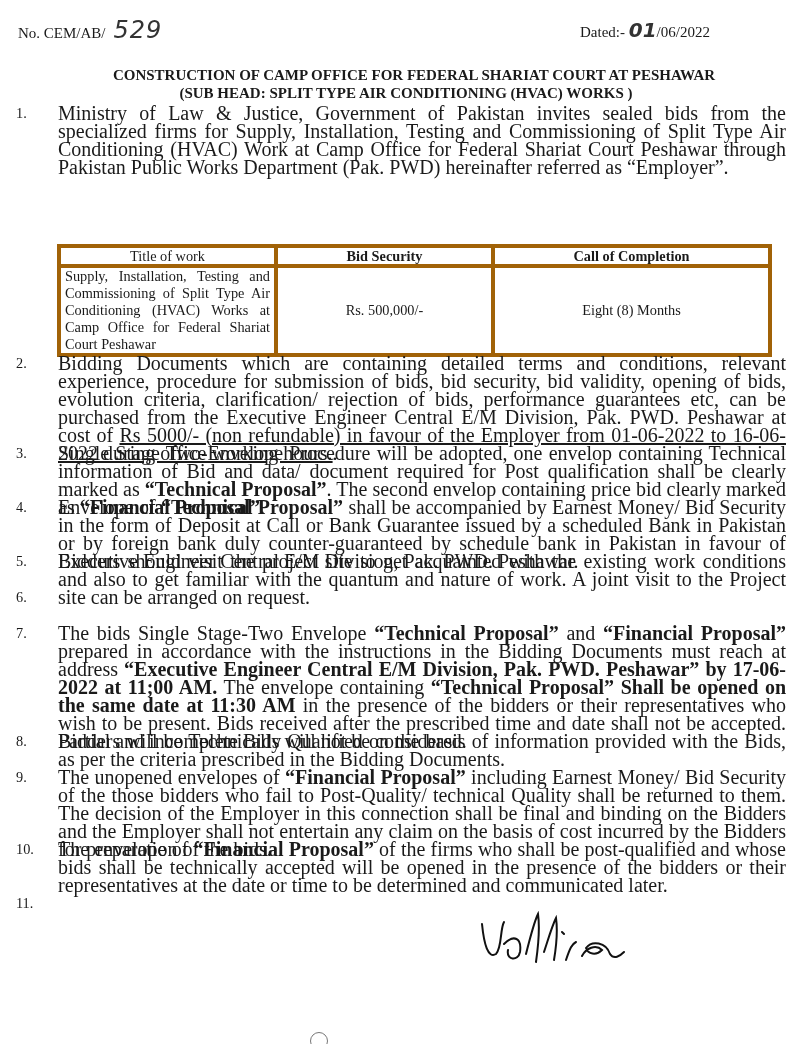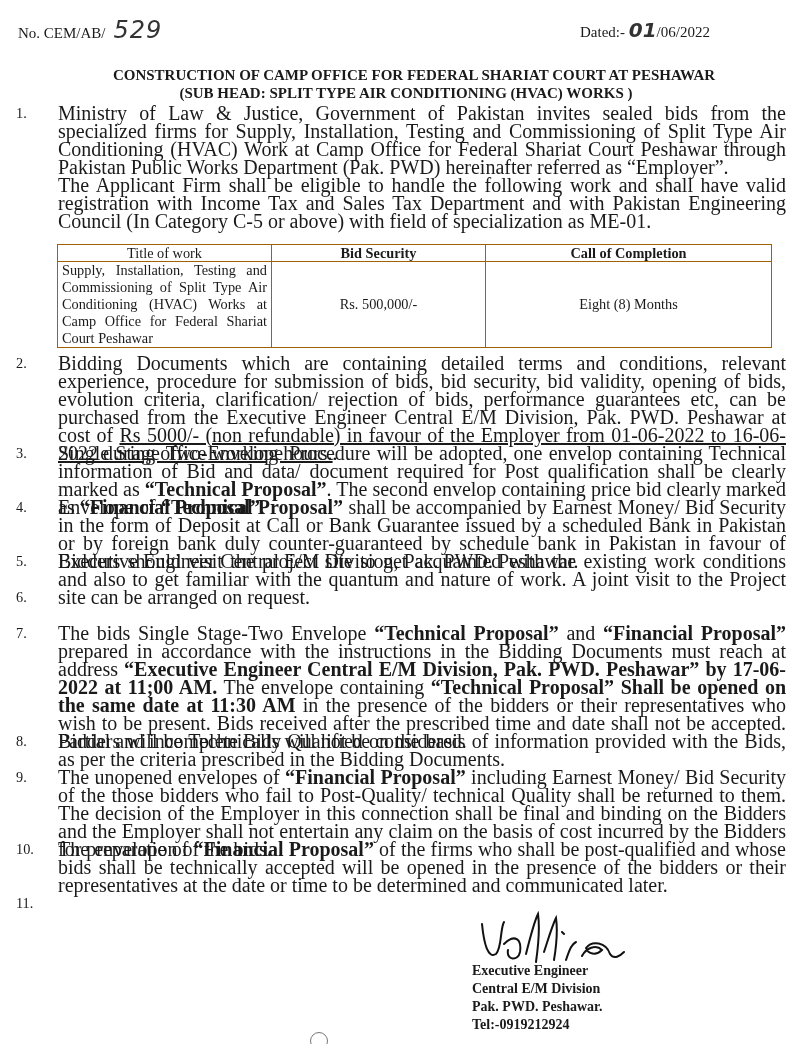--- a/index.html
+++ b/index.html
@@ -13,21 +13,21 @@
   .dated .hand { font-family: "DejaVu Sans", sans-serif; font-size: 20px; font-style: italic; font-weight: 700; color: #333; }
   .heading { position: absolute; left: 0; width: 800px; text-align: center; font-weight: bold; }
   .h1 { top: 51px; font-size: 14px; text-decoration: underline; letter-spacing: 0.2px; }
   .h2 { top: 67px; font-size: 15px; left: 14px; }
   .h3 { top: 85px; font-size: 15px; left: 6px; }
   .para { position: absolute; left: 42px; width: 728px; font-size: 20px; line-height: 18px; text-align: justify; margin-left: 16px; }
   .num { position: absolute; left: 16px; font-size: 14.3px; line-height: 18px; }
   b { font-weight: bold; }
   .u { text-decoration: underline; }
   table.works { position: absolute; left: 57px; top: 244px; width: 715px; border-collapse: collapse; font-size: 14.3px; }
-  table.works th, table.works td { border: 1px solid #a16207; padding: 0 4px; }
+  table.works th, table.works td { border: 4px solid #a16207; padding: 0 4px; }
   table.works th { font-weight: normal; height: 16px; line-height: 15px; }
   table.works th.bold { font-weight: bold; }
   table.works td { height: 72px; line-height: 17px; vertical-align: middle; }
   td.title-cell { width: 205px; text-align: justify; text-align-last: auto; }
   td.sec-cell { width: 205px; text-align: center; }
   td.time-cell { text-align: center; }
   .sig { position: absolute; left: 474px; top: 904px; width: 200px; height: 70px; }
   .sig-block { position: absolute; left: 472px; top: 962px; font-weight: bold; font-size: 14px; line-height: 18px; }
   .sig-block div { white-space: nowrap; }
   .stamp { position: absolute; left: 310px; top: 1032px; width: 16px; height: 16px; border: 1px solid #777; border-radius: 50%; }
@@ -43,21 +43,20 @@
   <div class="dated">
     <span>Dated:-</span>
     <span class="hand">01</span><span>/06/2022</span>
   </div>
 
   <div class="heading h2">CONSTRUCTION OF CAMP OFFICE FOR FEDERAL SHARIAT COURT AT PESHAWAR</div>
   <div class="heading h3">(SUB HEAD: SPLIT TYPE AIR CONDITIONING (HVAC) WORKS )</div>
 
   <div class="num" style="top:104px">1.</div>
   <div class="para" style="top:104px">Ministry of Law &amp; Justice, Government of Pakistan invites sealed bids from the specialized firms for Supply, Installation, Testing and Commissioning of Split Type Air Conditioning (HVAC) Work  at Camp Office for Federal Shariat Court Peshawar through Pakistan Public Works Department (Pak. PWD)  hereinafter  referred as “Employer”.</div>
-  <div class="para" style="top:176px">The Applicant Firm shall be eligible to handle the following work and shall have valid registration with Income Tax and Sales Tax Department and with Pakistan Engineering Council (In Category C-5 or above) with field of specialization as ME-01.</div>
 
   <table class="works">
     <thead>
       <tr>
         <th>Title of work</th>
         <th class="bold">Bid Security</th>
         <th class="bold">Call of Completion</th>
       </tr>
     </thead>
     <tbody>
@@ -108,21 +107,15 @@
   </div>
 
   <div class="num" style="top:894px">11.</div>
 
   <svg class="sig" viewBox="0 0 200 70">
     <path d="M8 20 C10 40, 14 55, 22 50 C28 44, 26 25, 30 18 M30 40 C40 30, 48 34, 46 48 C44 58, 32 56, 34 46
              M52 50 C56 34, 60 18, 64 10 C66 24, 64 44, 62 58 M70 48 C74 36, 78 22, 82 14 C84 28, 82 44, 80 56
              M88 28 L90 30 M92 56 C96 44, 98 40, 102 38 M108 52 C112 44, 122 40, 128 46 C122 52, 114 50, 112 44
              C118 36, 132 38, 136 50 C140 56, 146 52, 150 48" fill="none" stroke="#111" stroke-width="2" stroke-linecap="round"></path>
   </svg>
-  <div class="sig-block">
-    <div>Executive Engineer</div>
-    <div>Central E/M Division</div>
-    <div>Pak. PWD. Peshawar.</div>
-    <div>Tel:-0919212924</div>
-  </div>
   <div class="stamp"></div>
 
 </div>
 
 </body></html>

